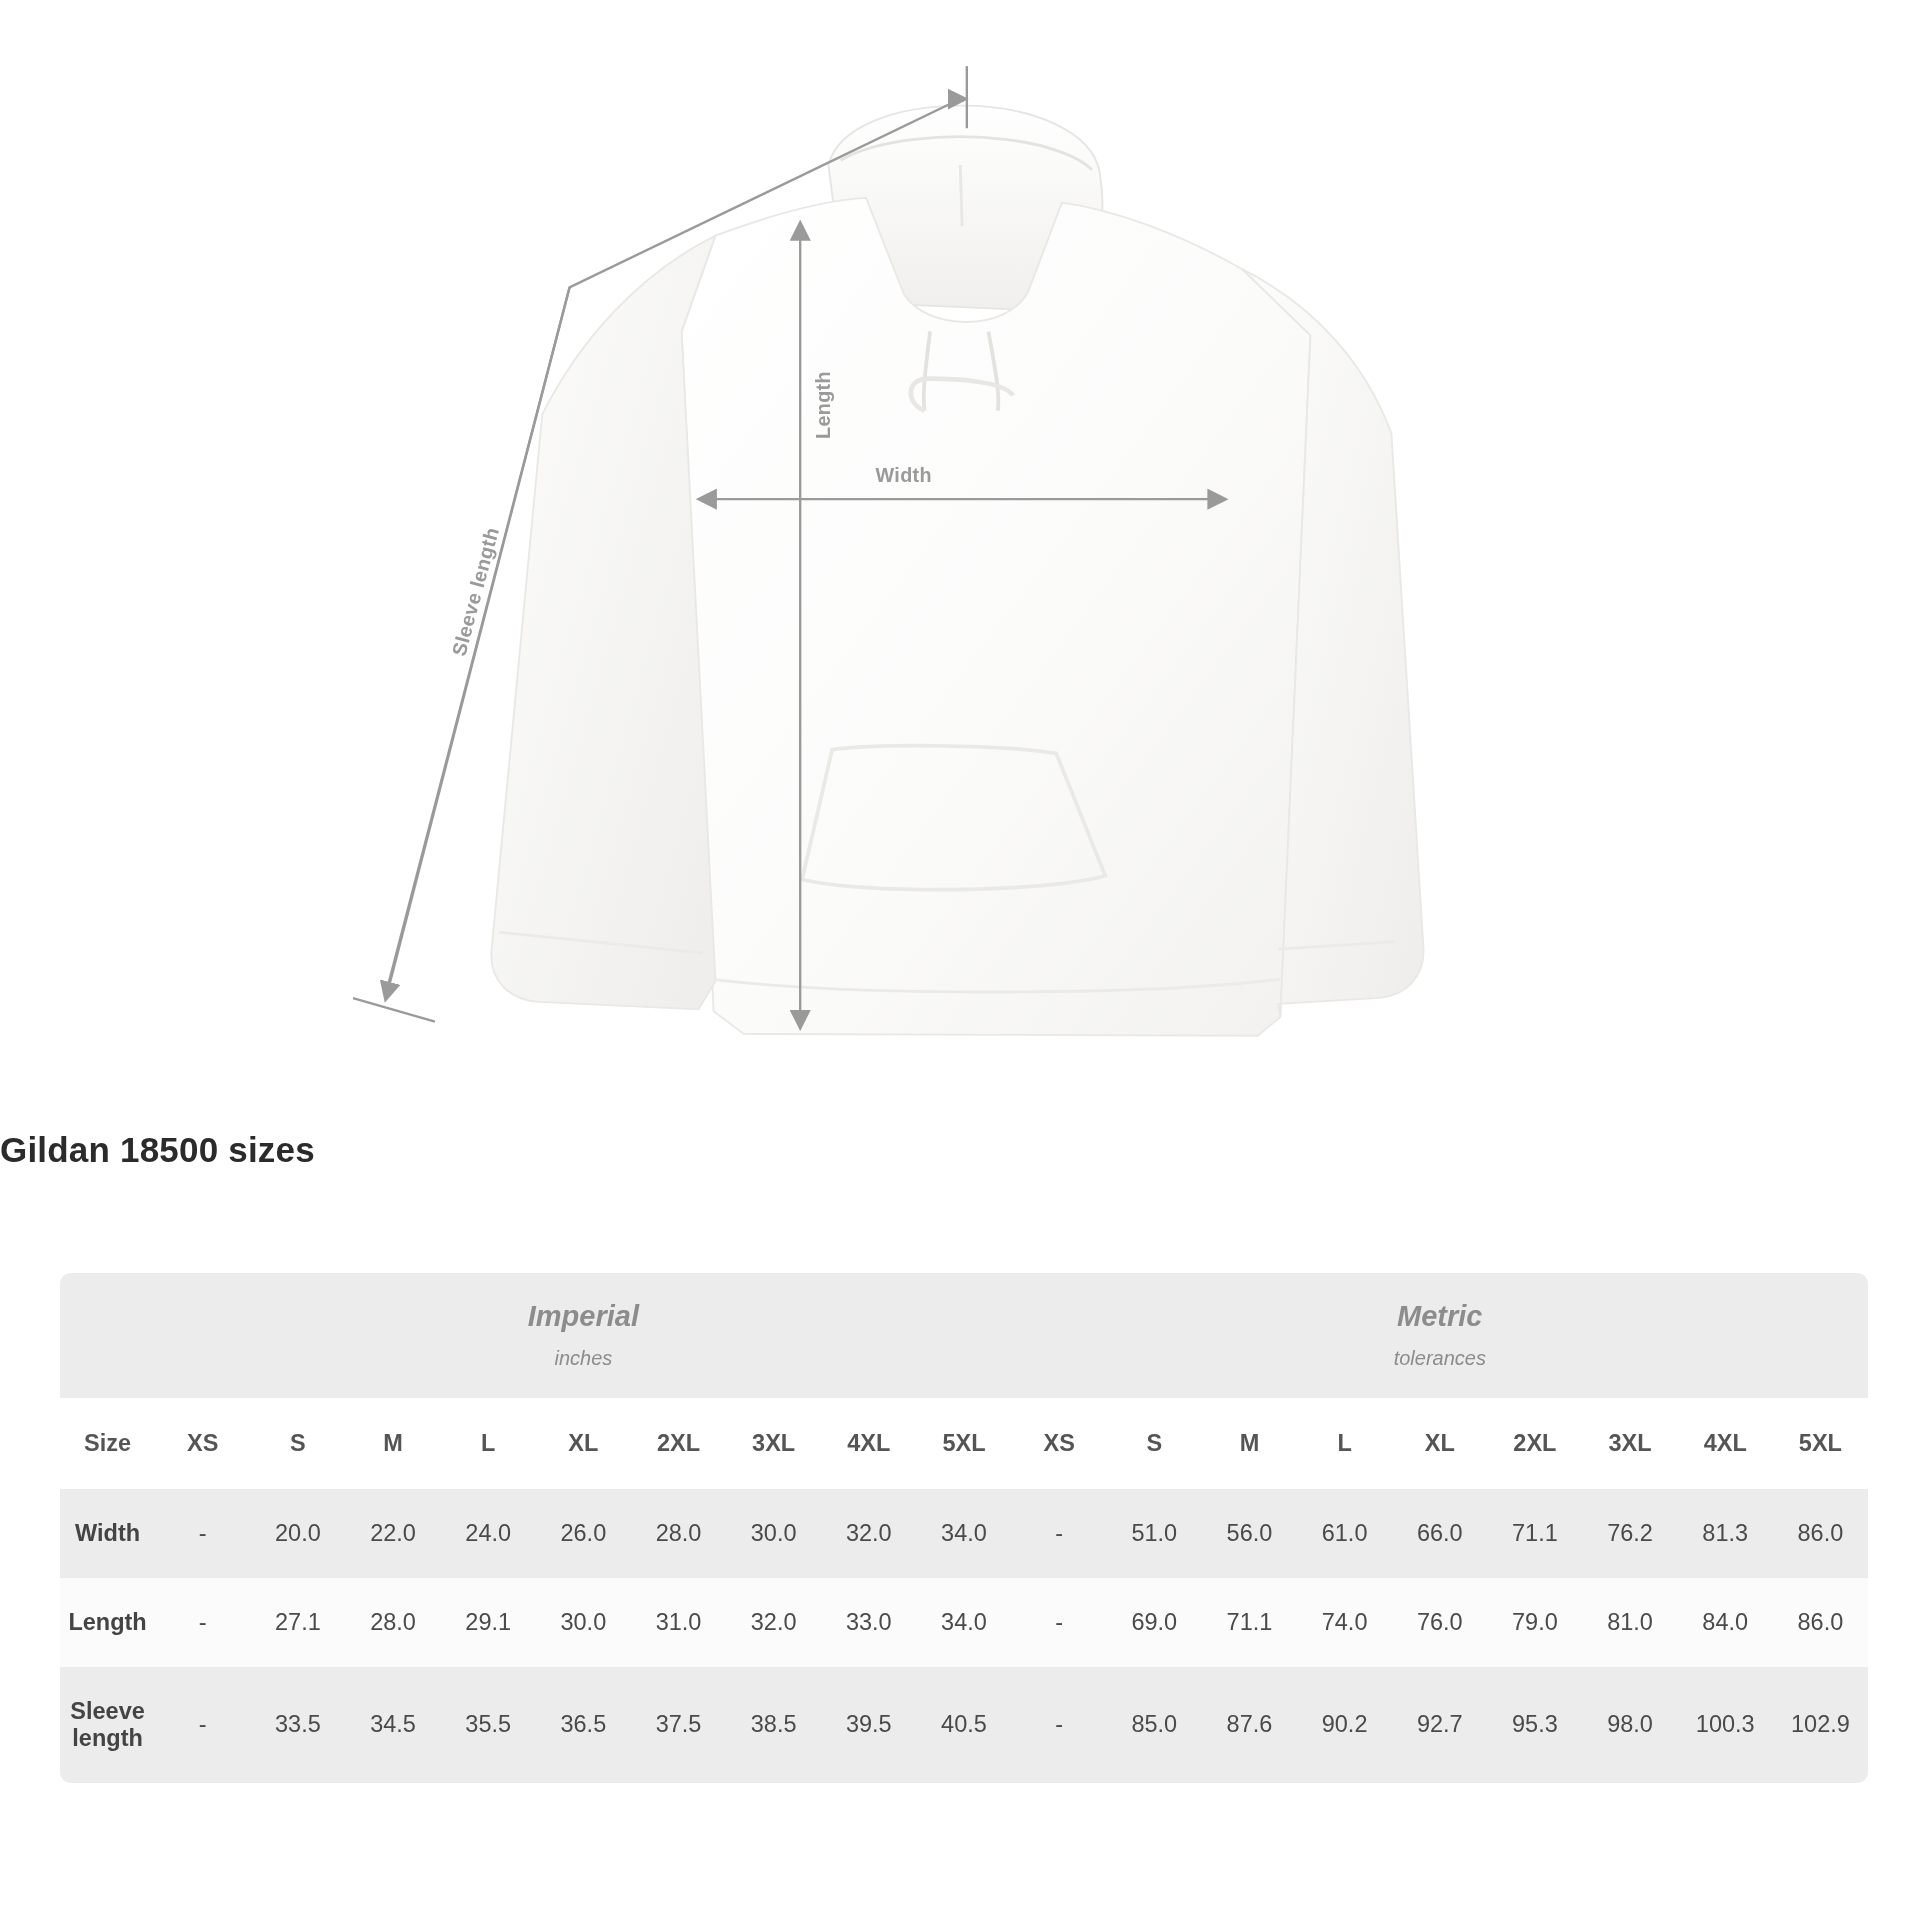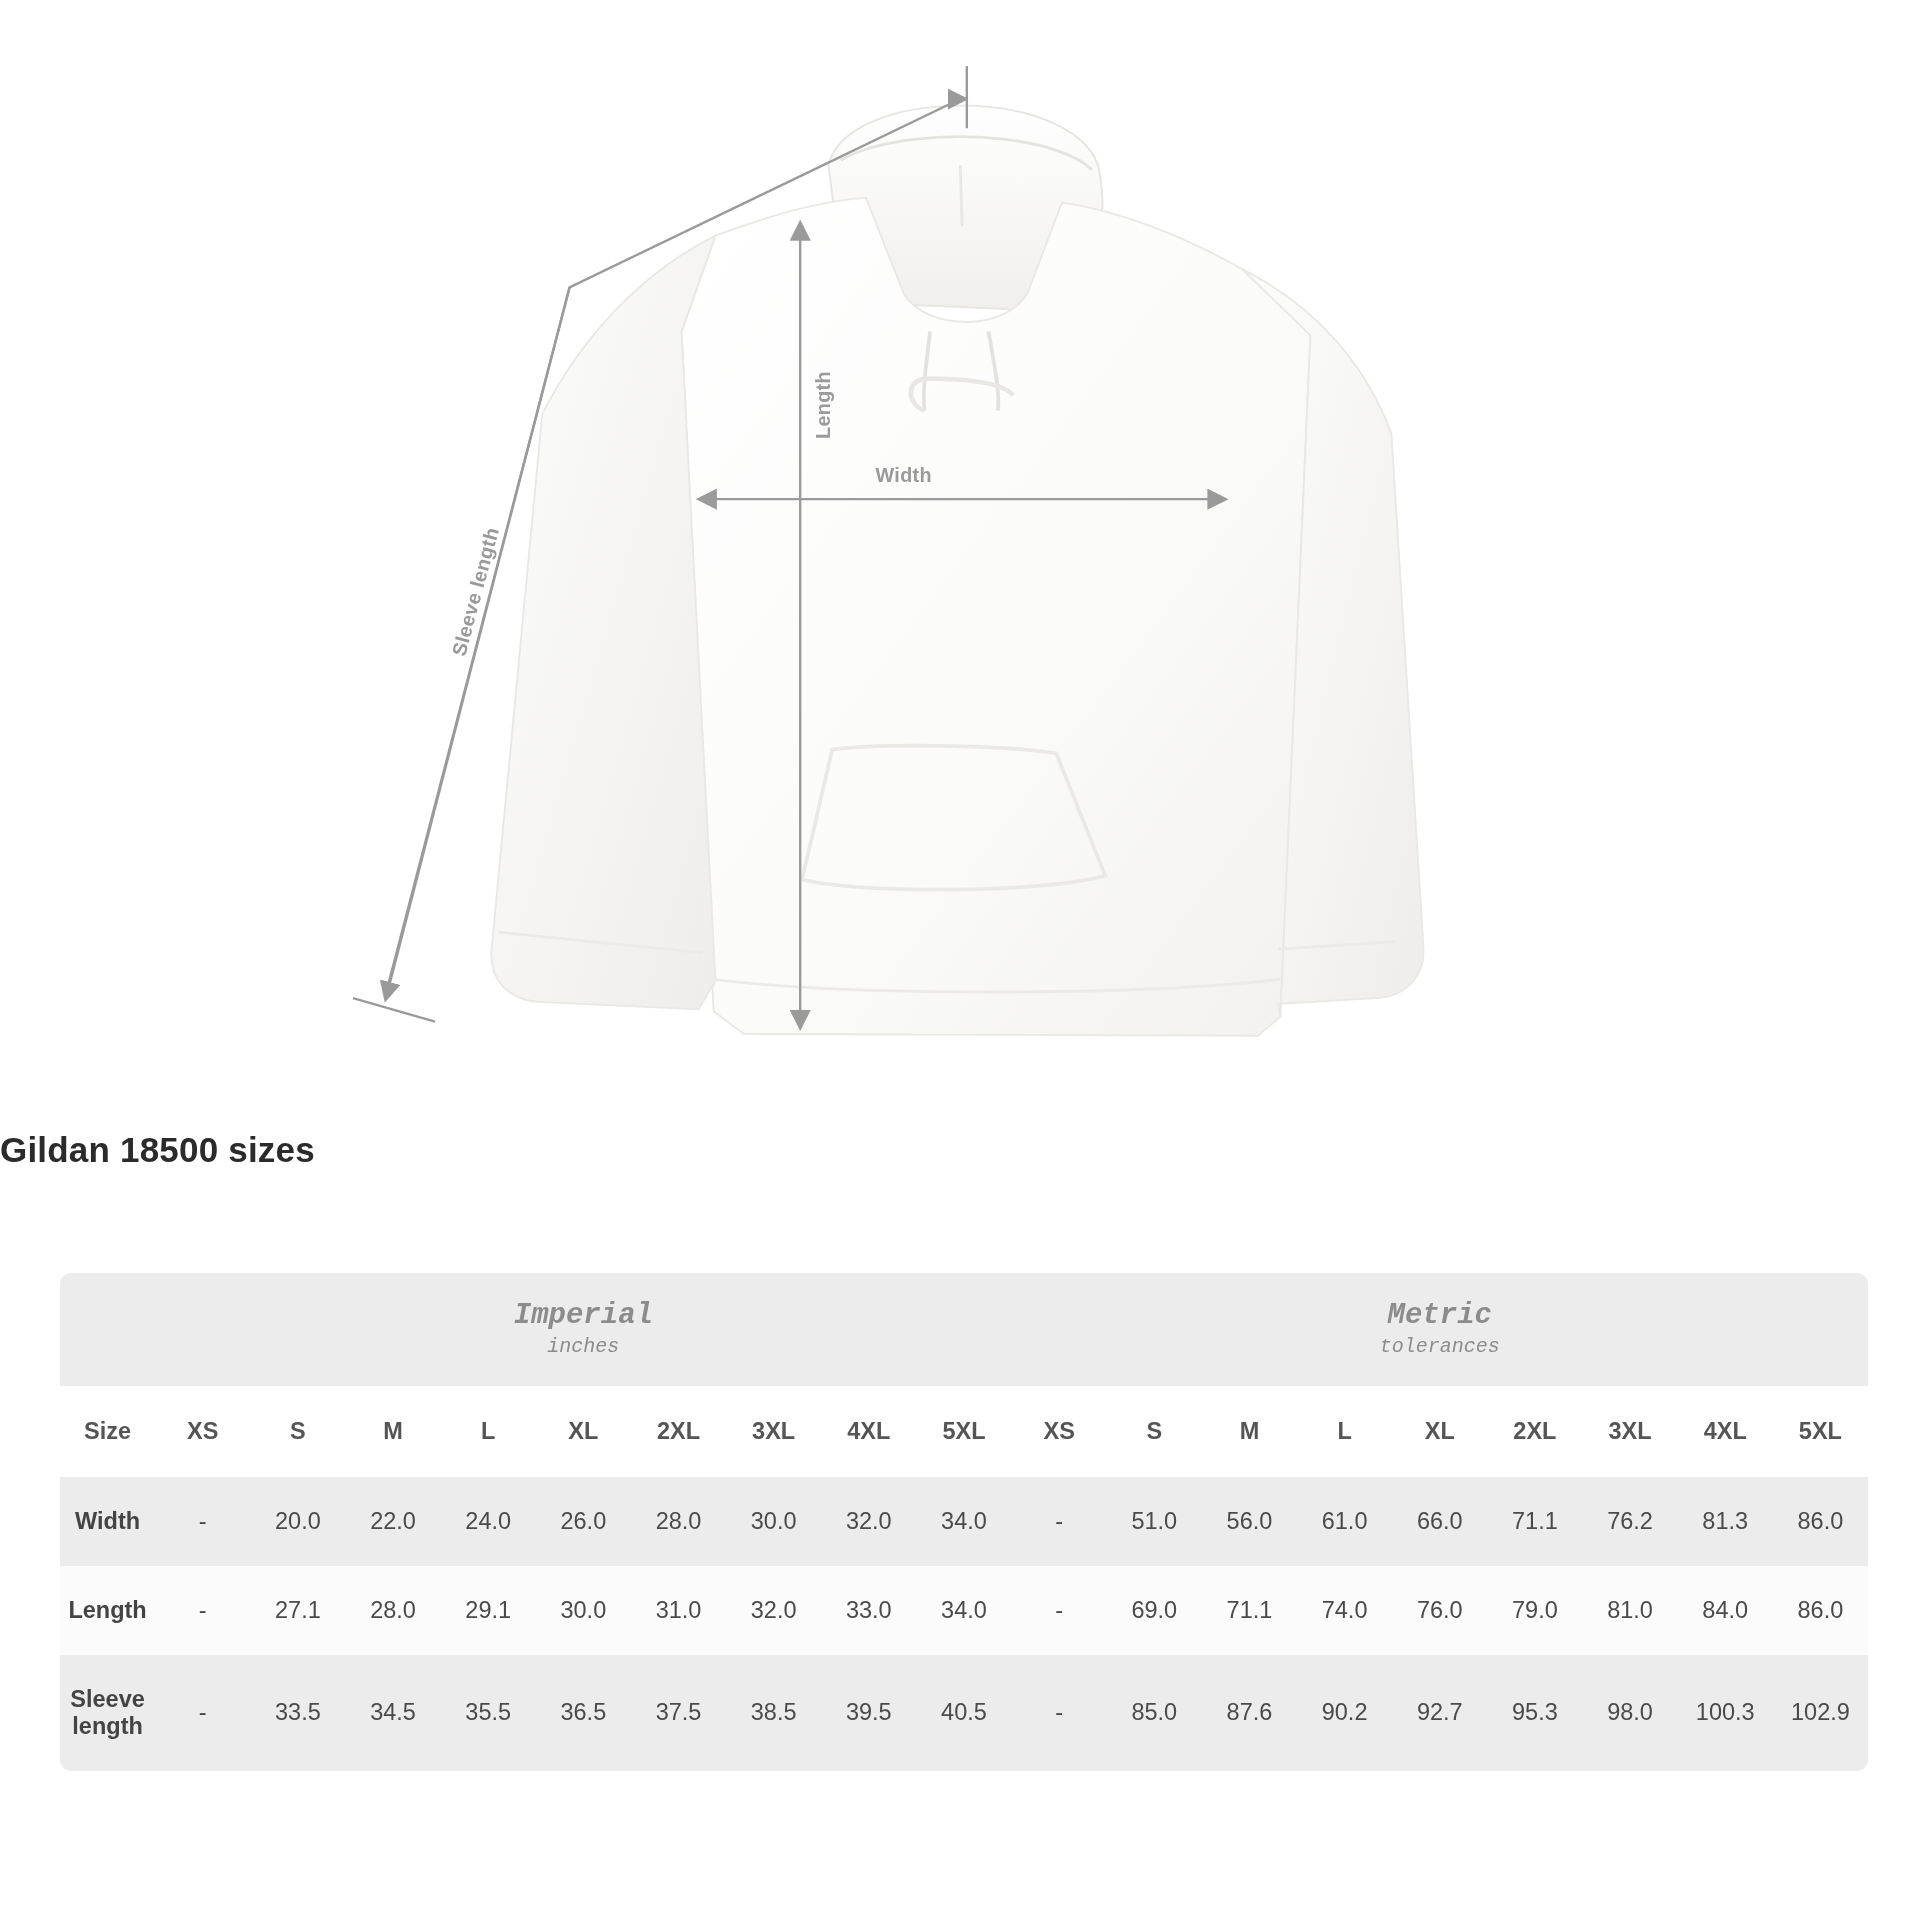--- a/index.html
+++ b/index.html
@@ -73,34 +73,33 @@
     width: 1808px;
     border-collapse: collapse;
     table-layout: fixed;
     border-radius: 11.3px;
     overflow: hidden;
   }
   table.size-table tr.unit-row td {
     background: #ececec;
     text-align: center;
     padding: 24.5px 0 28px 0;
-    font-family: Liberation Mono, monospace;
   }
   .unit-name {
     font-size: 29px;
     font-weight: bold;
     font-style: italic;
     color: #8c8c8c;
     line-height: 1.25;
   }
   .unit-sub {
     font-size: 20px;
     font-style: italic;
     color: #8c8c8c;
-    margin-top: 1px;
+    margin-top: 13px;
   }
   table.size-table th,
   table.size-table td {
     border: none;
     text-align: center;
     font-size: 22.6px;
     color: #4a4a4a;
   }
   tr.head-row th {
     background: #ffffff;

